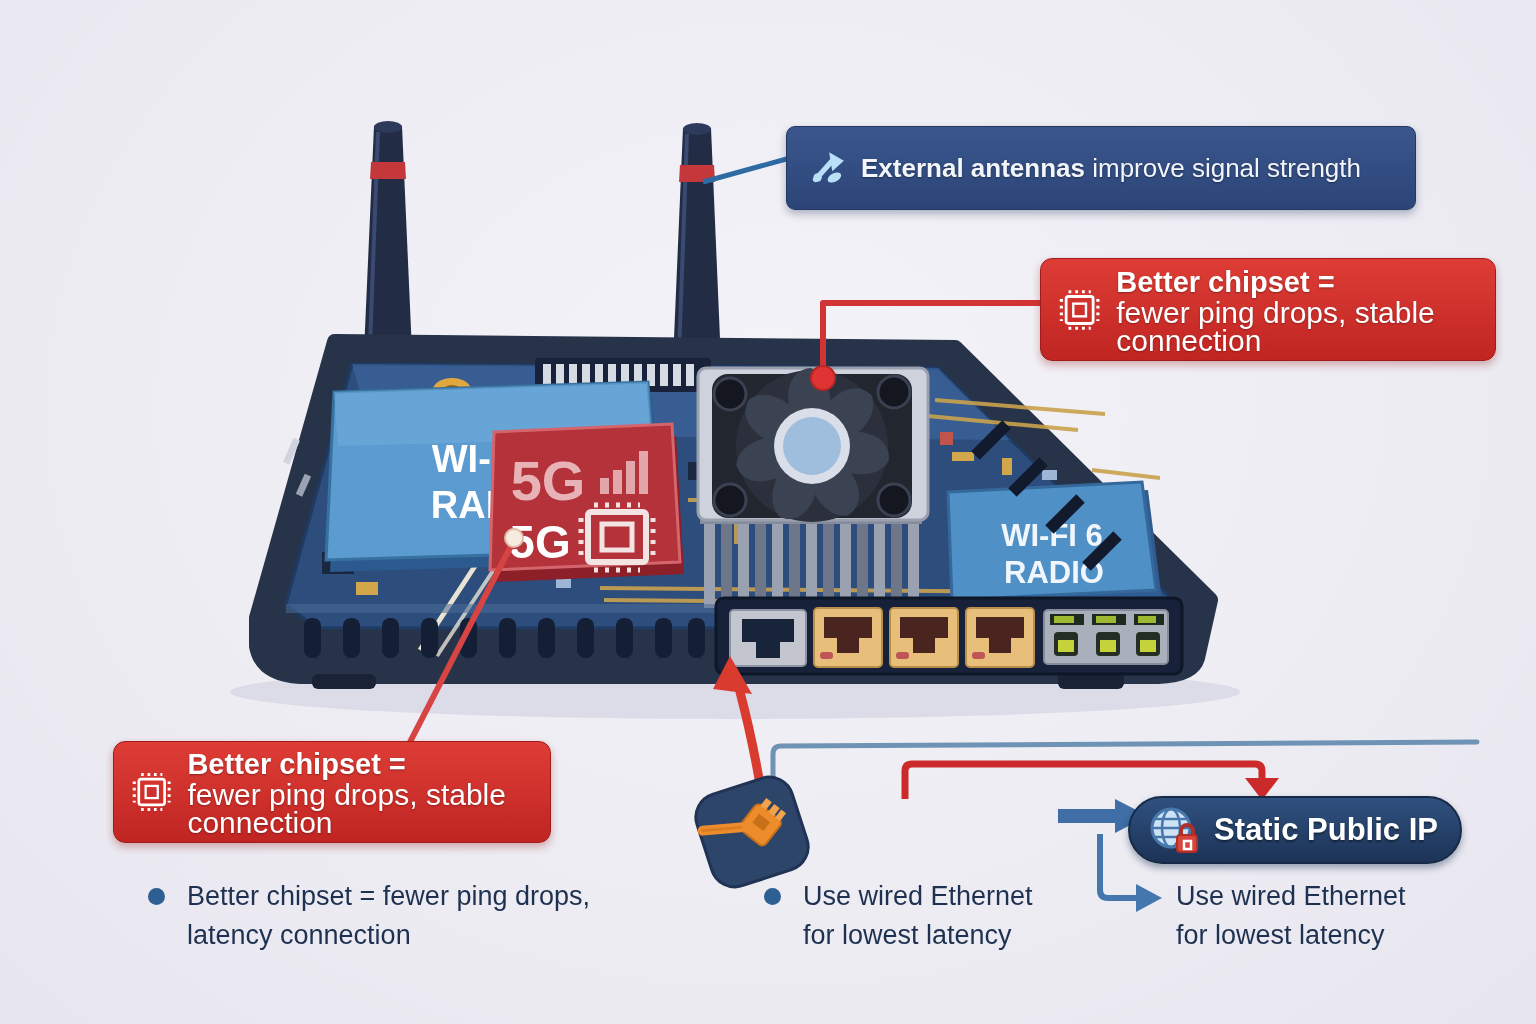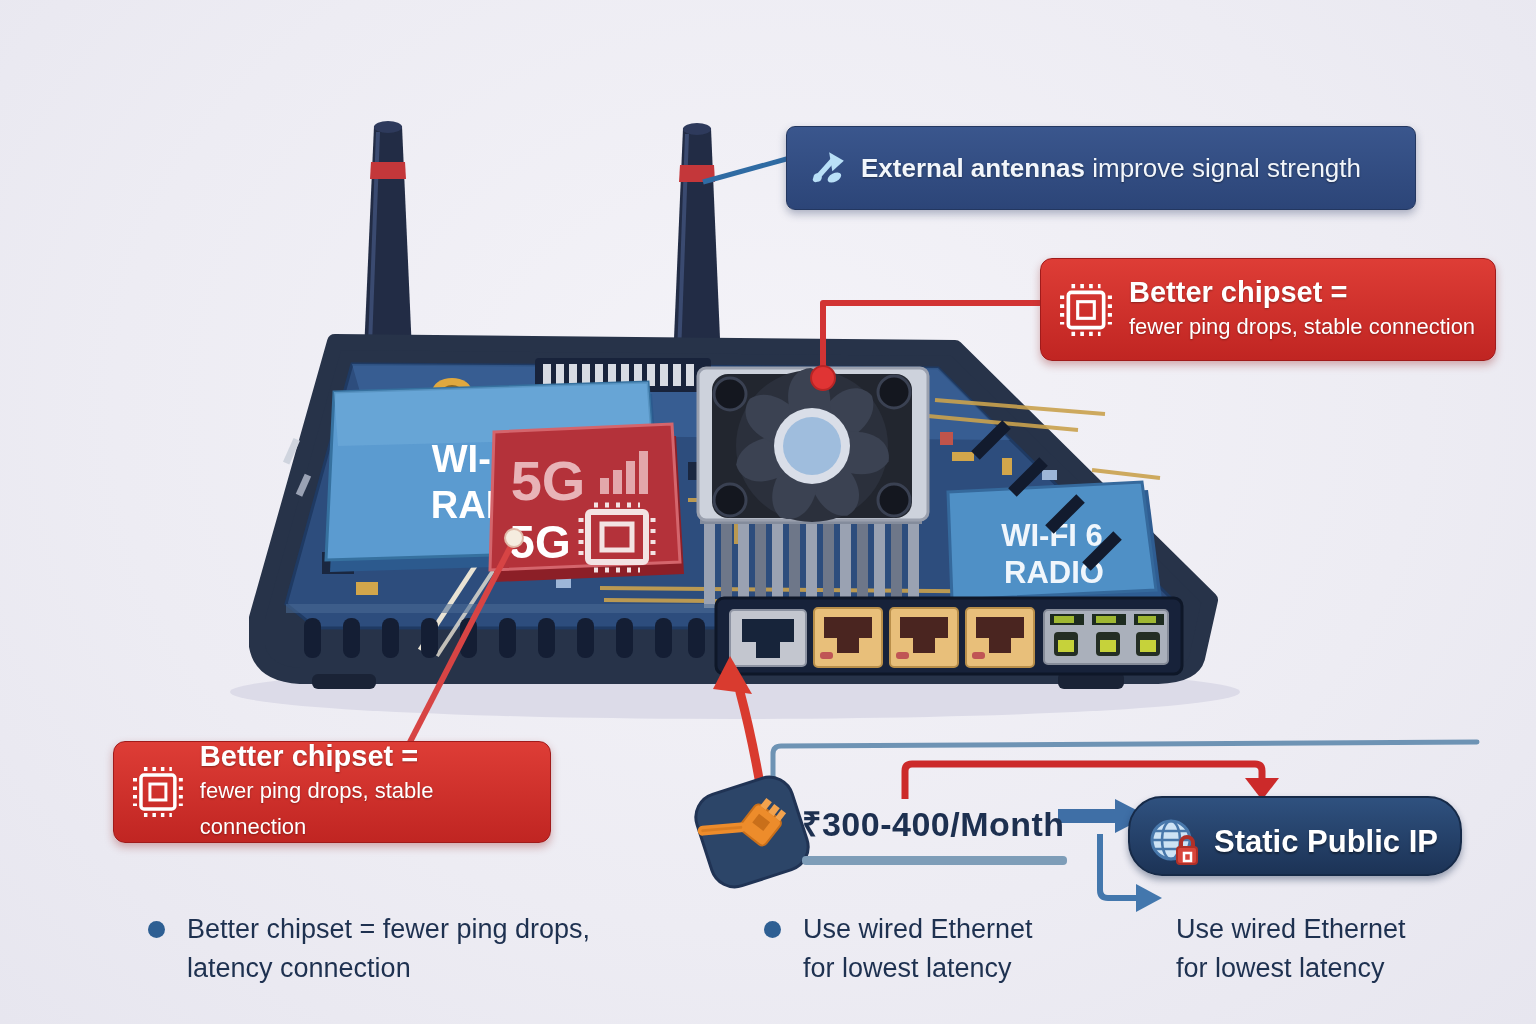--- a/index.html
+++ b/index.html
@@ -30,31 +30,31 @@
   .bluebox .txt{font-size:26px;color:#f2f6fb;text-shadow:0 1px 2px rgba(0,0,0,.4);}
   .bluebox .txt b{font-weight:bold;}
   .redbox{
     background:linear-gradient(180deg,#de3d36 0%,#c02522 100%);
     border:1px solid #a01b1b;border-radius:12px;
     box-shadow:0 4px 9px rgba(150,35,35,.35);
     display:flex;align-items:center;gap:16px;padding:4px 18px;
     color:#fff;
   }
   .redbox .l1{font-size:29px;font-weight:bold;line-height:34px;text-shadow:0 1px 2px rgba(0,0,0,.35);}
-  .redbox .l2{font-size:22px;line-height:36px;text-shadow:0 1px 2px rgba(0,0,0,.3);}
+  .redbox .l2{font-size:30px;line-height:28px;text-shadow:0 1px 2px rgba(0,0,0,.3);}
   .pill{
     background:linear-gradient(180deg,#2f517f 0%,#1c3356 100%);
     border:2px solid #162a48;border-radius:34px;
     box-shadow:0 4px 7px rgba(25,45,80,.4);
-    display:flex;align-items:center;gap:12px;padding:12px 22px 0 16px;
+    display:flex;align-items:center;gap:12px;padding:0 22px 0 16px;
     color:#fff;font-size:31px;font-weight:bold;text-shadow:0 2px 2px rgba(0,0,0,.4);
   }
   .price{font-size:34px;font-weight:bold;color:#1d3050;letter-spacing:.5px;}
   .underbar{background:#7e9db8;border-radius:4px;height:9px;}
-  .bullet{display:flex;gap:22px;color:#1e3150;font-size:27px;line-height:39px;margin-top:33px;}
+  .bullet{display:flex;gap:22px;color:#1e3150;font-size:27px;line-height:39px;}
   .dot{width:17px;height:17px;border-radius:50%;background:#2e5f93;margin-top:11px;flex:none;}
 </style>
 </head>
 <body>
 
 <div class="stage">
 
   <svg class="abs" style="left:0;top:0;" width="1536" height="1024" viewBox="0 0 1536 1024">
 
     <ellipse cx="735" cy="692" rx="505" ry="27" fill="#dcdbe8"></ellipse>
@@ -375,24 +375,20 @@
         <line x1="3" y1="12" x2="3" y2="40" stroke-width="4" stroke-dasharray="3.5 5"></line>
         <line x1="49" y1="12" x2="49" y2="40" stroke-width="4" stroke-dasharray="3.5 5"></line>
       </g>
     </svg>
     <div>
       <div class="l1">Better chipset =</div>
       <div class="l2">fewer ping drops, stable connection</div>
     </div>
   </div>
 
-  <div class="abs" style="left:802px;top:800px;">
-    <div class="price">₹300-400/Month</div>
-    <div class="underbar" style="width:265px;margin-top:10px;"></div>
-  </div>
 
   <div class="abs pill" style="left:1128px;top:796px;height:64px;">
     <svg width="56" height="56" viewBox="0 0 56 56">
       <g>
         <circle cx="25" cy="26" r="19" fill="#cde3f5" stroke="#4878ab" stroke-width="3"></circle>
         <ellipse cx="25" cy="26" rx="9" ry="19" fill="none" stroke="#4878ab" stroke-width="2.5"></ellipse>
         <line x1="6" y1="26" x2="44" y2="26" stroke="#4878ab" stroke-width="2.5"></line>
         <line x1="9" y1="17" x2="41" y2="17" stroke="#4878ab" stroke-width="2.5"></line>
         <line x1="9" y1="35" x2="41" y2="35" stroke="#4878ab" stroke-width="2.5"></line>
         <path d="M35 33 v-4 a6 6 0 0 1 12 0 v4" fill="none" stroke="#b03028" stroke-width="4"></path>

